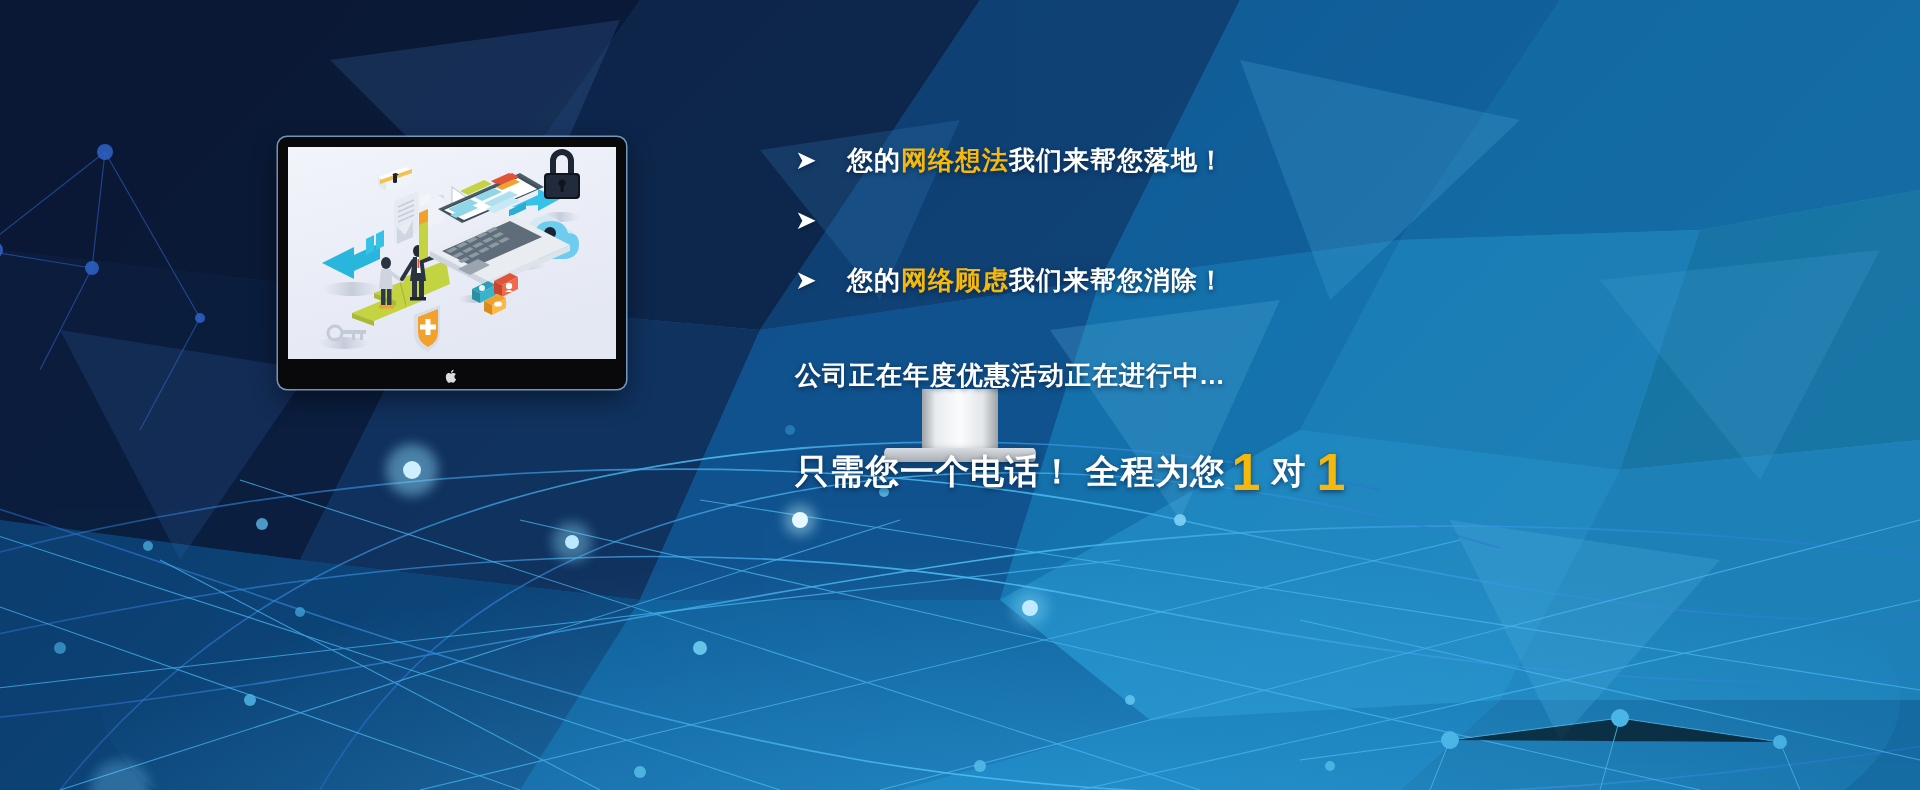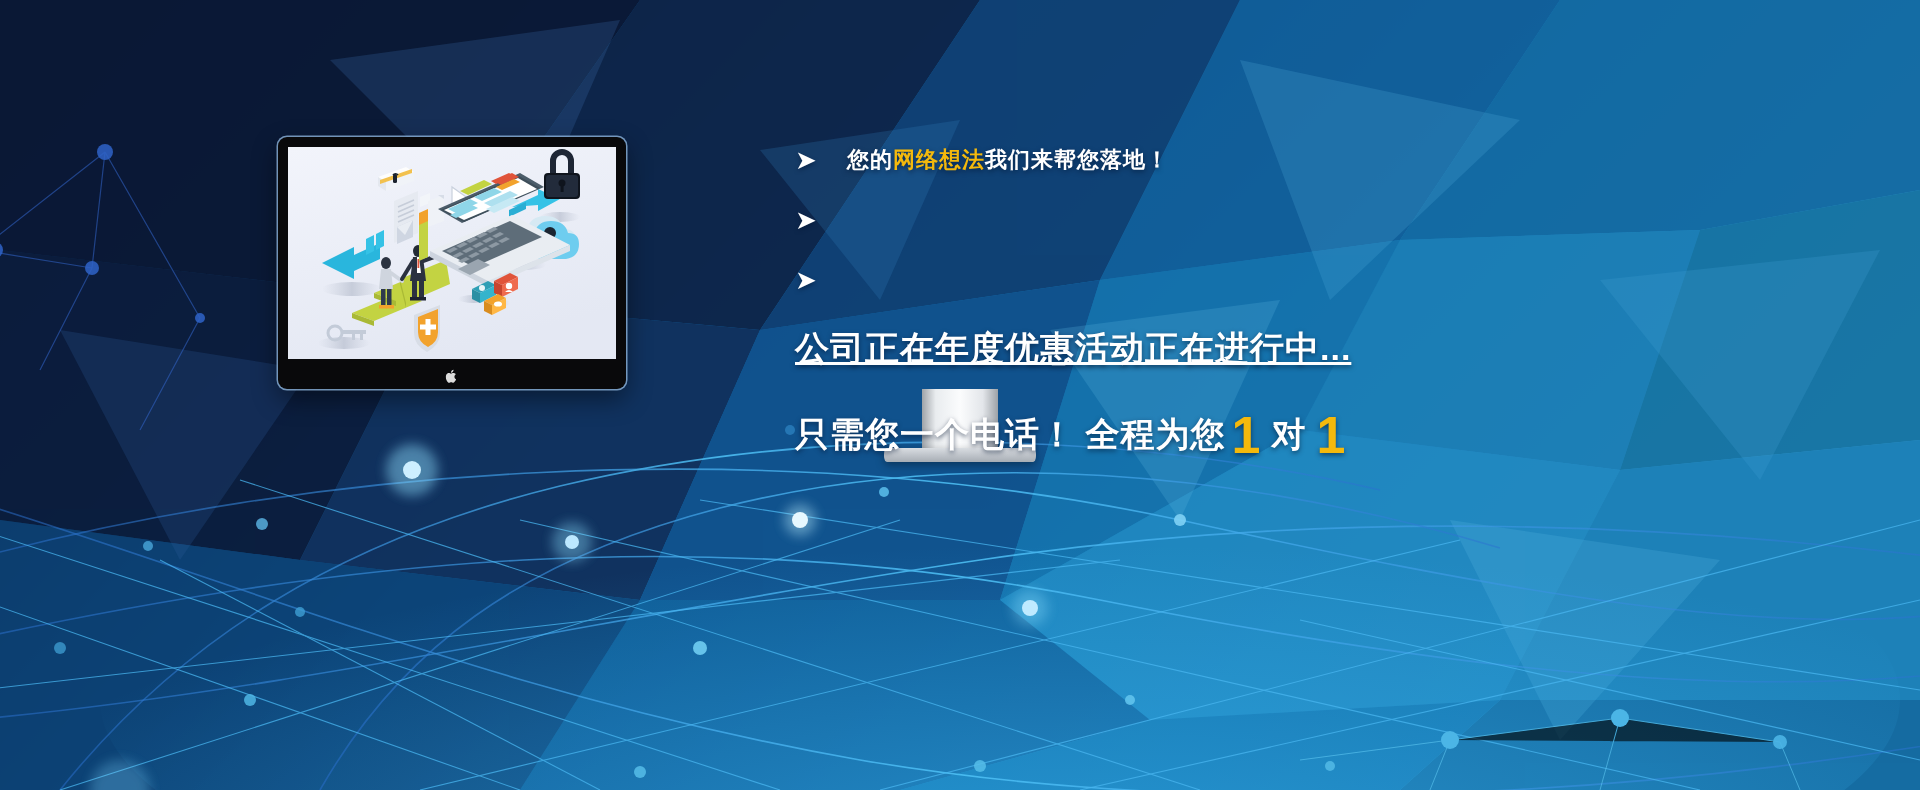--- a/index.html
+++ b/index.html
@@ -38,30 +38,30 @@
   }
 
   
   #copy{position:absolute;left:795px;top:130px;width:1000px;}
   .bullet-row{display:flex;align-items:center;height:60px;}
   .arrow{
     width:52px;flex:0 0 52px;color:#ffffff;font-size:26px;line-height:1;
     text-shadow:0 2px 4px rgba(0,20,50,.55);
   }
   .bline{
-    font-size:22px;font-weight:bold;color:#ffffff;letter-spacing:1px;
+    font-size:26px;font-weight:bold;color:#ffffff;letter-spacing:1px;
     text-shadow:0 2px 5px rgba(0,18,45,.6);white-space:nowrap;
   }
   .hl{color:#f4b90c;}
   #line-promo{
-    margin-top:16px;font-size:34px;font-weight:bold;color:#ffffff;
-    letter-spacing:1px;text-shadow:0 2px 5px rgba(0,18,45,.6);white-space:nowrap;text-decoration:underline;
+    margin-top:48px;font-size:26px;font-weight:bold;color:#ffffff;
+    letter-spacing:1px;text-shadow:0 2px 5px rgba(0,18,45,.6);white-space:nowrap;
   }
   #line-call{
-    margin-top:40px;font-size:34px;font-weight:bold;color:#ffffff;
+    margin-top:56px;font-size:34px;font-weight:bold;color:#ffffff;
     letter-spacing:1px;text-shadow:0 2px 5px rgba(0,18,45,.6);white-space:nowrap;
     display:flex;align-items:center;
   }
   .big1{color:#f4b90c;font-size:52px;font-weight:bold;padding:0 6px;line-height:.9;}
   .dui{padding:0 4px;}
 </style>
 </head>
 <body>
 
 <div id="banner">
@@ -420,20 +420,21 @@
       <span class="arrow">➤</span>
       <span class="bline"><span>您的</span><span class="hl">网络想法</span><span>我们来帮您落地！</span></span>
     </div>
 
     <div class="bullet-row">
       <span class="arrow">➤</span>
     </div>
 
     <div class="bullet-row">
       <span class="arrow">➤</span>
+      <span class="bline"><span>您的</span><span class="hl">网络顾虑</span><span>我们来帮您消除！</span></span>
     </div>
 
     <div id="line-promo">公司正在年度优惠活动正在进行中...</div>
 
     <div id="line-call">
       <span>只需您一个电话！ 全程为您</span>
       <span class="big1">1</span>
       <span class="dui">对</span>
       <span class="big1">1</span>
     </div>

